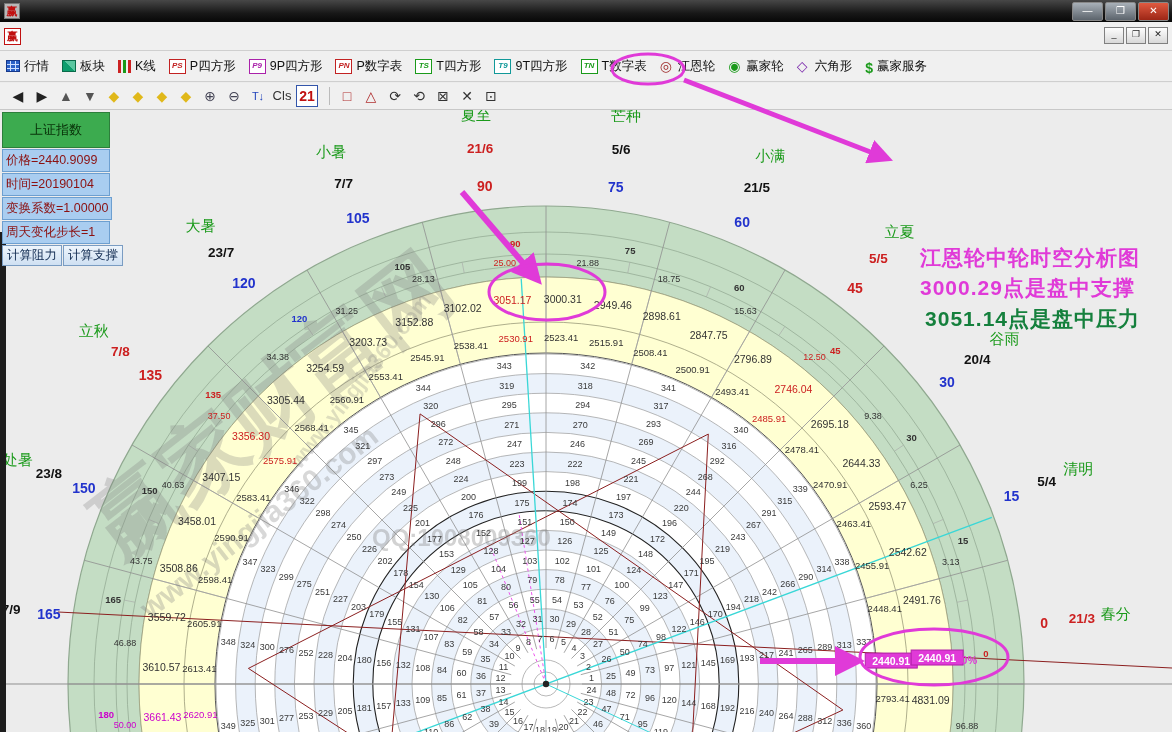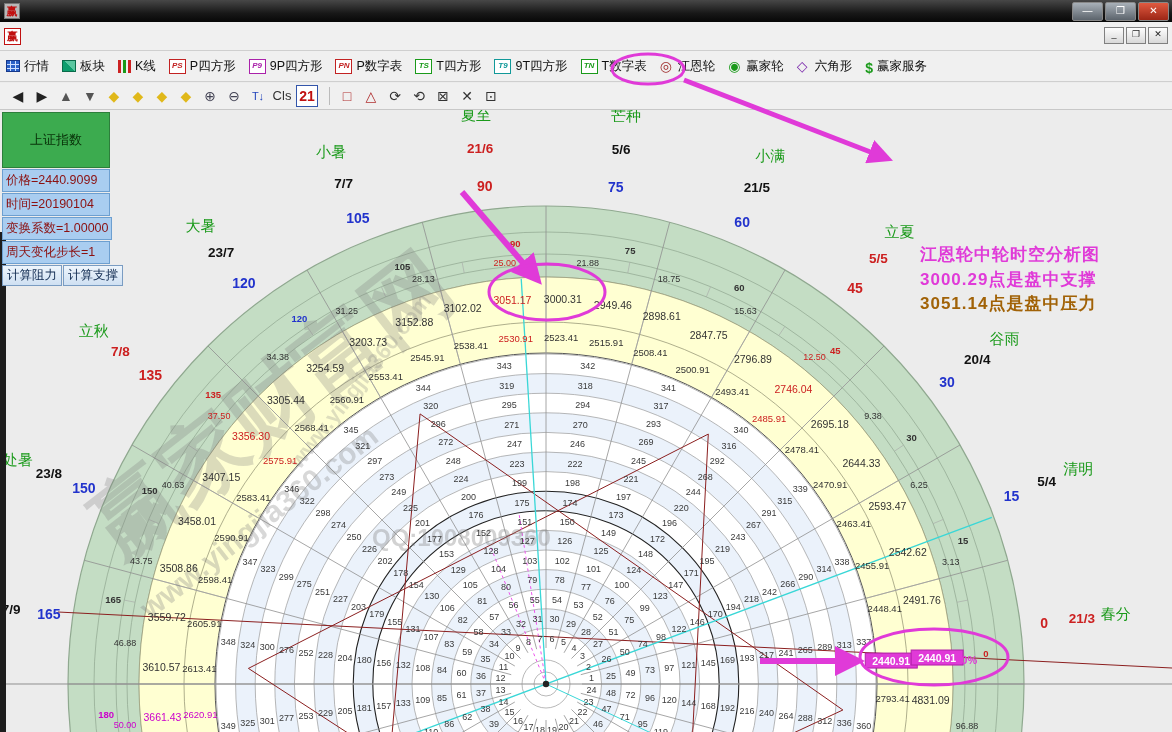--- a/index.html
+++ b/index.html
@@ -48,28 +48,28 @@
     border-bottom:1px solid #c8c8c8;display:flex;align-items:center;padding-left:8px;z-index:40;box-sizing:border-box;}
   .tb2-btn{min-width:20px;height:20px;text-align:center;font-size:14px;line-height:20px;margin-right:4px;cursor:default;}
   .tb2-sep{width:1px;height:18px;background:#bbb;margin:0 7px;}
   
   #client{position:absolute;left:0;top:110px;width:1172px;height:622px;overflow:hidden;background:#ececec;}
   #wheel{position:absolute;left:0;top:0;}
   #left-strip{position:absolute;left:0;top:122px;width:6px;height:500px;background:#1d1d1d;}
   
   #panel{position:absolute;left:2px;top:2px;z-index:30;font-size:12.5px;}
   #panel .hd{background:#3cab4f;border:1px solid #2c7e3b;color:#083008;text-align:center;
-    width:106px;padding:18px 0;font-size:13px;}
+    width:106px;padding:8px 0;font-size:13px;}
   #panel .row{background:#a9cdf0;border:1px solid #6d9fd0;color:#8b1111;margin-top:1px;
     padding:2px 3px;width:fit-content;min-width:100px;white-space:nowrap;}
   #panel .btns{display:flex;margin-top:1px;}
   #panel button{font-size:12.5px;padding:1px 4px;border:1px solid #7a9cc2;margin-right:1px;
     background:linear-gradient(#eef5fc,#cfe0f2);color:#102a50;font-family:inherit;}
   
-  #anno-text{position:absolute;left:920px;top:133px;z-index:35;font-size:17px;font-weight:bold;
+  #anno-text{position:absolute;left:920px;top:133px;z-index:35;font-size:21px;font-weight:bold;
     line-height:1.45;letter-spacing:1px;}
   #overlay{position:absolute;left:0;top:0;z-index:60;pointer-events:none;}
 </style>
 </head>
 <body>
 <div id="win">
 
 <div id="titlebar">
   <span class="logo">赢</span>
   <span id="wbtns">
@@ -862,21 +862,21 @@
           <div class="row">周天变化步长=1</div>
         </div>
     <div class="btns" id="panel-btns">
           <button>计算阻力</button>
           <button>计算支撑</button>
         </div>
   </div>
   <div id="anno-text">
         <div style="color: rgb(224, 58, 216);">江恩轮中轮时空分析图</div>
         <div style="color: rgb(224, 58, 216);">3000.29点是盘中支撑</div>
-        <div style="color: #a16207;">3051.14点是盘中压力</div>
+        <div style="color: #15803d; text-align: right;">3051.14点是盘中压力</div>
       </div>
 </div>
 
 <svg id="overlay" width="1172" height="732">
       <defs>
         <marker id="ah" markerWidth="5" markerHeight="5" refX="3.5" refY="2.5" orient="auto">
           <path d="M0,0 L5,2.5 L0,5 Z" fill="#e03ad8"></path>
         </marker>
       </defs>
       <ellipse cx="648" cy="69" rx="36" ry="15" fill="none" stroke="#e03ad8" stroke-width="3"></ellipse>

